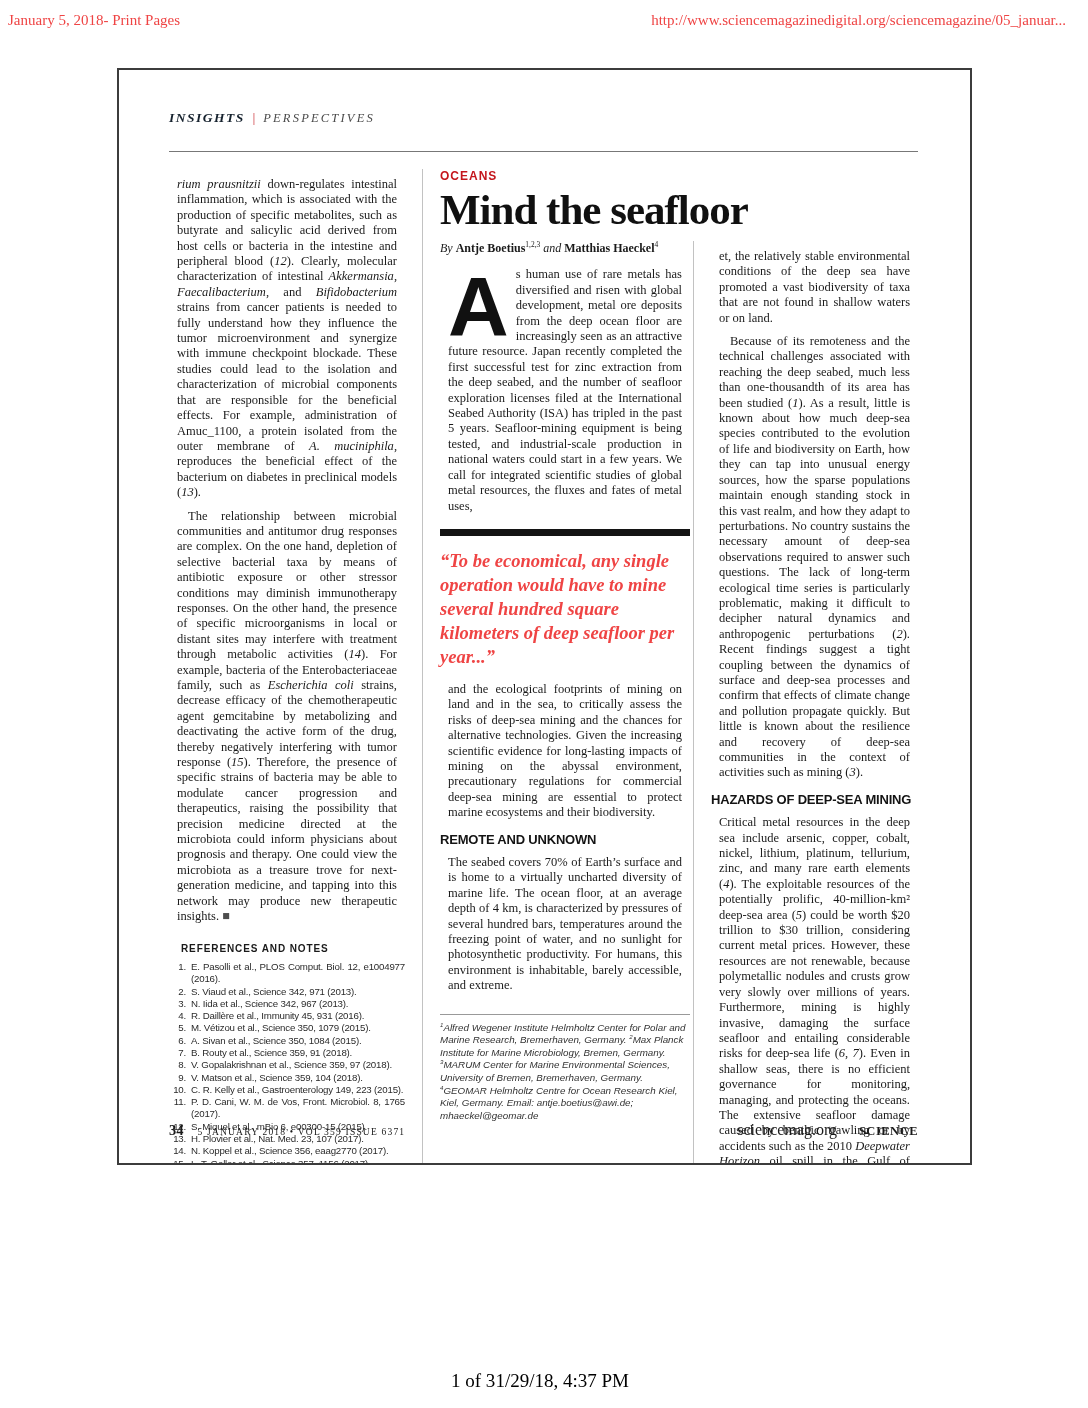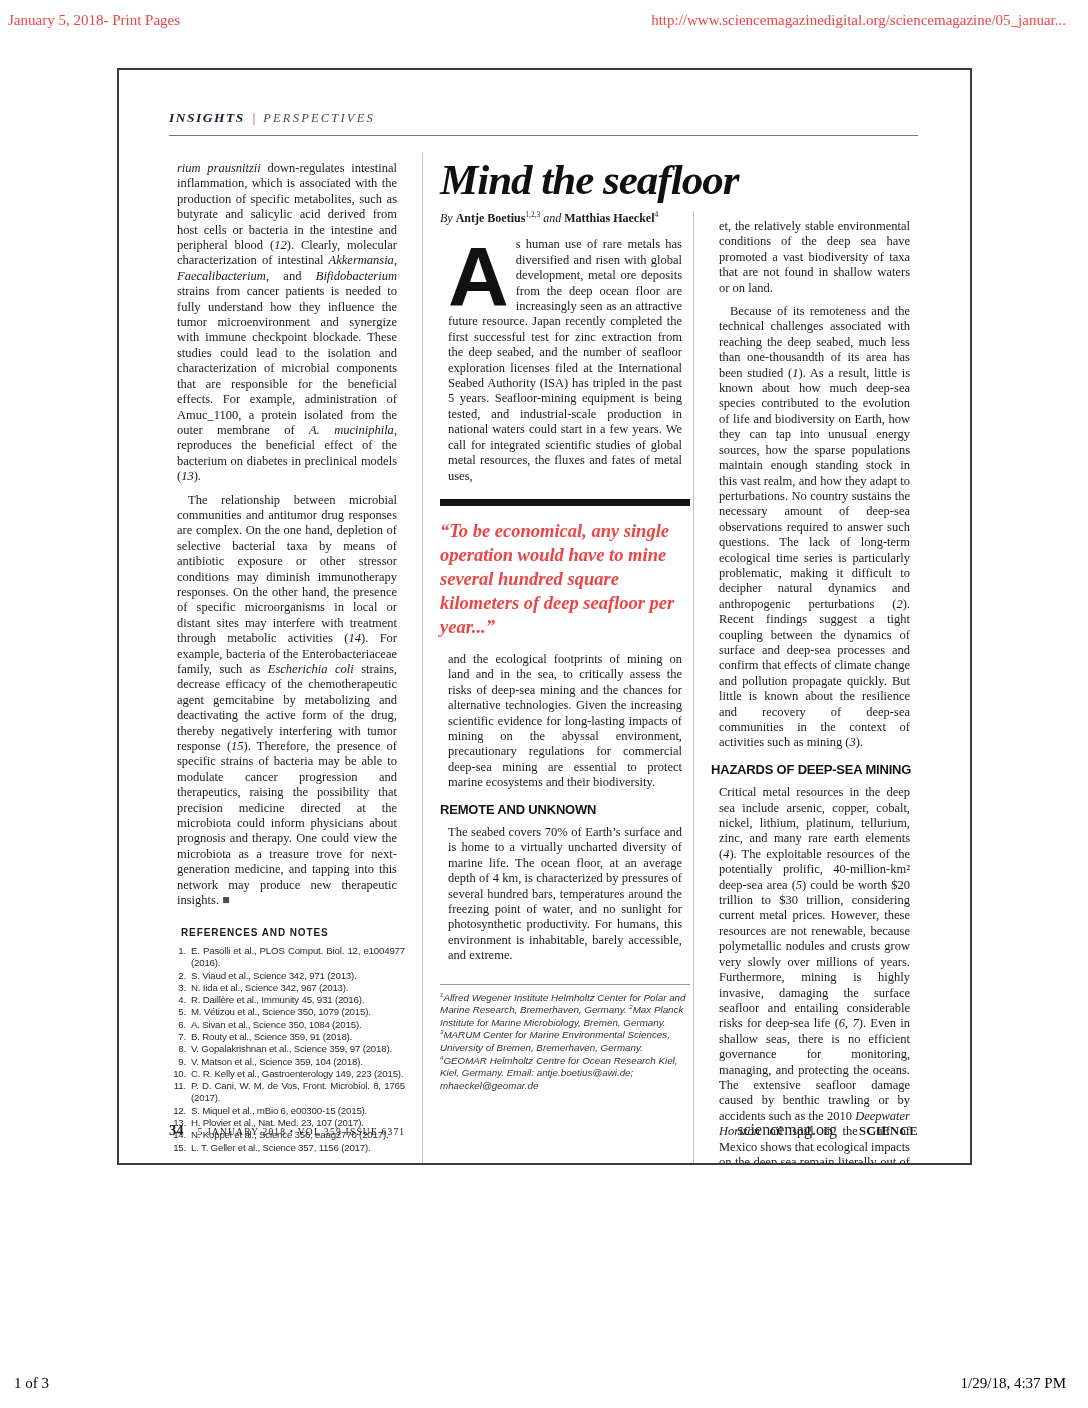--- a/index.html
+++ b/index.html
@@ -1,26 +1,26 @@
 <!DOCTYPE html>
 <html><head>
 <meta charset="utf-8">
 <style>
   * { box-sizing: border-box; margin: 0; padding: 0; }
   html, body { width: 1088px; background: #fff; }
   body { height: 1408px; position: relative; font-family: "Liberation Serif", serif; color: #1a1a1a; overflow: hidden; }
 
   
   .chrome-header { position: absolute; top: 12px; left: 8px; right: 22px; display: flex; justify-content: space-between; font-size: 15px; color: #ef4444; }
-  .chrome-footer { position: absolute; bottom: 16px; left: 14px; right: 22px; display: flex; justify-content: space-between; font-size: 15px; color: #000; }
+  .chrome-footer { position: absolute; bottom: 16px; left: 14px; right: 22px; display: flex; justify-content: center; font-size: 19px; color: #000; }
 
   
   .sheet { position: absolute; top: 68px; left: 117px; width: 855px; height: 1097px; border: 2px solid #3c3c3c; background: #fff; padding: 40px 52px 0 50px; overflow: hidden; }
 
-  .masthead { display: flex; align-items: baseline; border-bottom: 1px solid #777; padding-bottom: 9px; }
+  .masthead { display: flex; align-items: baseline; border-bottom: 1px solid #777; padding-bottom: 25px; }
   .masthead .section { font-weight: bold; font-style: italic; font-size: 13.5px; letter-spacing: 1.5px; color: #16222e; }
   .masthead .divider { color: #c4161c; margin: 0 8px; font-size: 12px; }
   .masthead .subsection { font-style: italic; font-size: 12.5px; letter-spacing: 2.2px; color: #4a4a4a; }
 
   .body-grid { display: flex; margin-top: 17px; }
 
   .col-left { width: 254px; flex: none; padding-right: 17px; border-right: 1px solid #c2c2c2; }
   .article-wrap { flex: 1; padding-left: 17px; }
 
   .bodytext { font-size: 12.5px; line-height: 15.4px; text-align: justify; }
@@ -31,21 +31,21 @@
   sup { font-size: 0.62em; vertical-align: super; line-height: 0; }
   .end-square { color: #4d4d4d; }
 
   .smallhead { font-family: "Liberation Sans", sans-serif; font-weight: bold; font-size: 10px; letter-spacing: 0.9px; color: #1a1a1a; margin: 16px 12px 5px; }
   .refs-list { font-family: "Liberation Sans", sans-serif; font-size: 9.7px; line-height: 12.3px; color: #2b2b2b; letter-spacing: -0.2px; }
   .ref-row { display: flex; }
   .ref-num { width: 17px; text-align: right; margin-right: 5px; flex: none; }
   .acks-text { font-family: "Liberation Sans", sans-serif; font-size: 10px; line-height: 13px; color: #2b2b2b; letter-spacing: -0.2px; margin-top: 2px; }
 
   .kicker { font-family: "Liberation Sans", sans-serif; font-weight: bold; font-size: 12px; letter-spacing: 1px; color: #c4161c; }
-  .headline { font-weight: bold; font-style: italic; font-size: 43px; line-height: 46px; letter-spacing: -1px; color: #101010; margin: 4px 0 8px; }
+  .headline { font-weight: bold; font-size: 43px; line-height: 46px; letter-spacing: -1px; color: #101010; margin: 4px 0 8px; }
   .standfirst { font-size: 19px; line-height: 22.5px; color: #1e1e1e; max-width: 470px; margin-bottom: 16px; }
 
   .article-cols { display: flex; }
   .col-mid { width: 254px; flex: none; padding-right: 3px; border-right: 1px solid #c2c2c2; }
   .col-right { flex: 1; padding-left: 17px; }
 
   .byline { font-size: 12px; margin-bottom: 11px; }
   .dropcap { float: left; font-family: "Liberation Sans", sans-serif; font-weight: bold; font-size: 84px; line-height: 72px; margin: 4px 7px 0 0; color: #111; }
 
   .pullquote { border-top: 7px solid #141414; margin: 15px 0 13px; padding-top: 13px; font-weight: bold; font-style: italic; font-size: 18.5px; line-height: 24px; text-align: left; color: #ef4444; }
@@ -146,20 +146,21 @@
         </div>
         </div>
 
       <div class="smallhead">ACKNOWLEDGMENTS</div>
       <div class="acks-text">C.J. is supported by National Institutes of Health grant R01 DK73338 and by the University of Florida, Department of Medicine Gatorade Fund.</div>
 
     </div>
 
     <div class="article-wrap">
       <div class="article-head">
+        <div class="kicker">OCEANS</div>
         <div class="headline">Mind the seafloor</div>
       </div>
 
       <div class="article-cols">
 
         <div class="col-mid bodytext">
           <div class="byline"><span class="it">By </span><span class="bd">Antje Boetius</span><sup>1,2,3</sup><span class="it"> and </span><span class="bd">Matthias Haeckel</span><sup>4</sup></div>
 
           <p><span class="dropcap">A</span><span>s human use of rare metals has diversified and risen with global development, metal ore deposits from the deep ocean floor are increasingly seen as an attractive future resource. Japan recently completed the first successful test for zinc extraction from the deep seabed, and the number of seafloor exploration licenses filed at the International Seabed Authority (ISA) has tripled in the past 5 years. Seafloor-mining equipment is being tested, and industrial-scale production in national waters could start in a few years. We call for integrated scientific studies of global metal resources, the fluxes and fates of metal uses,</span></p>
 

